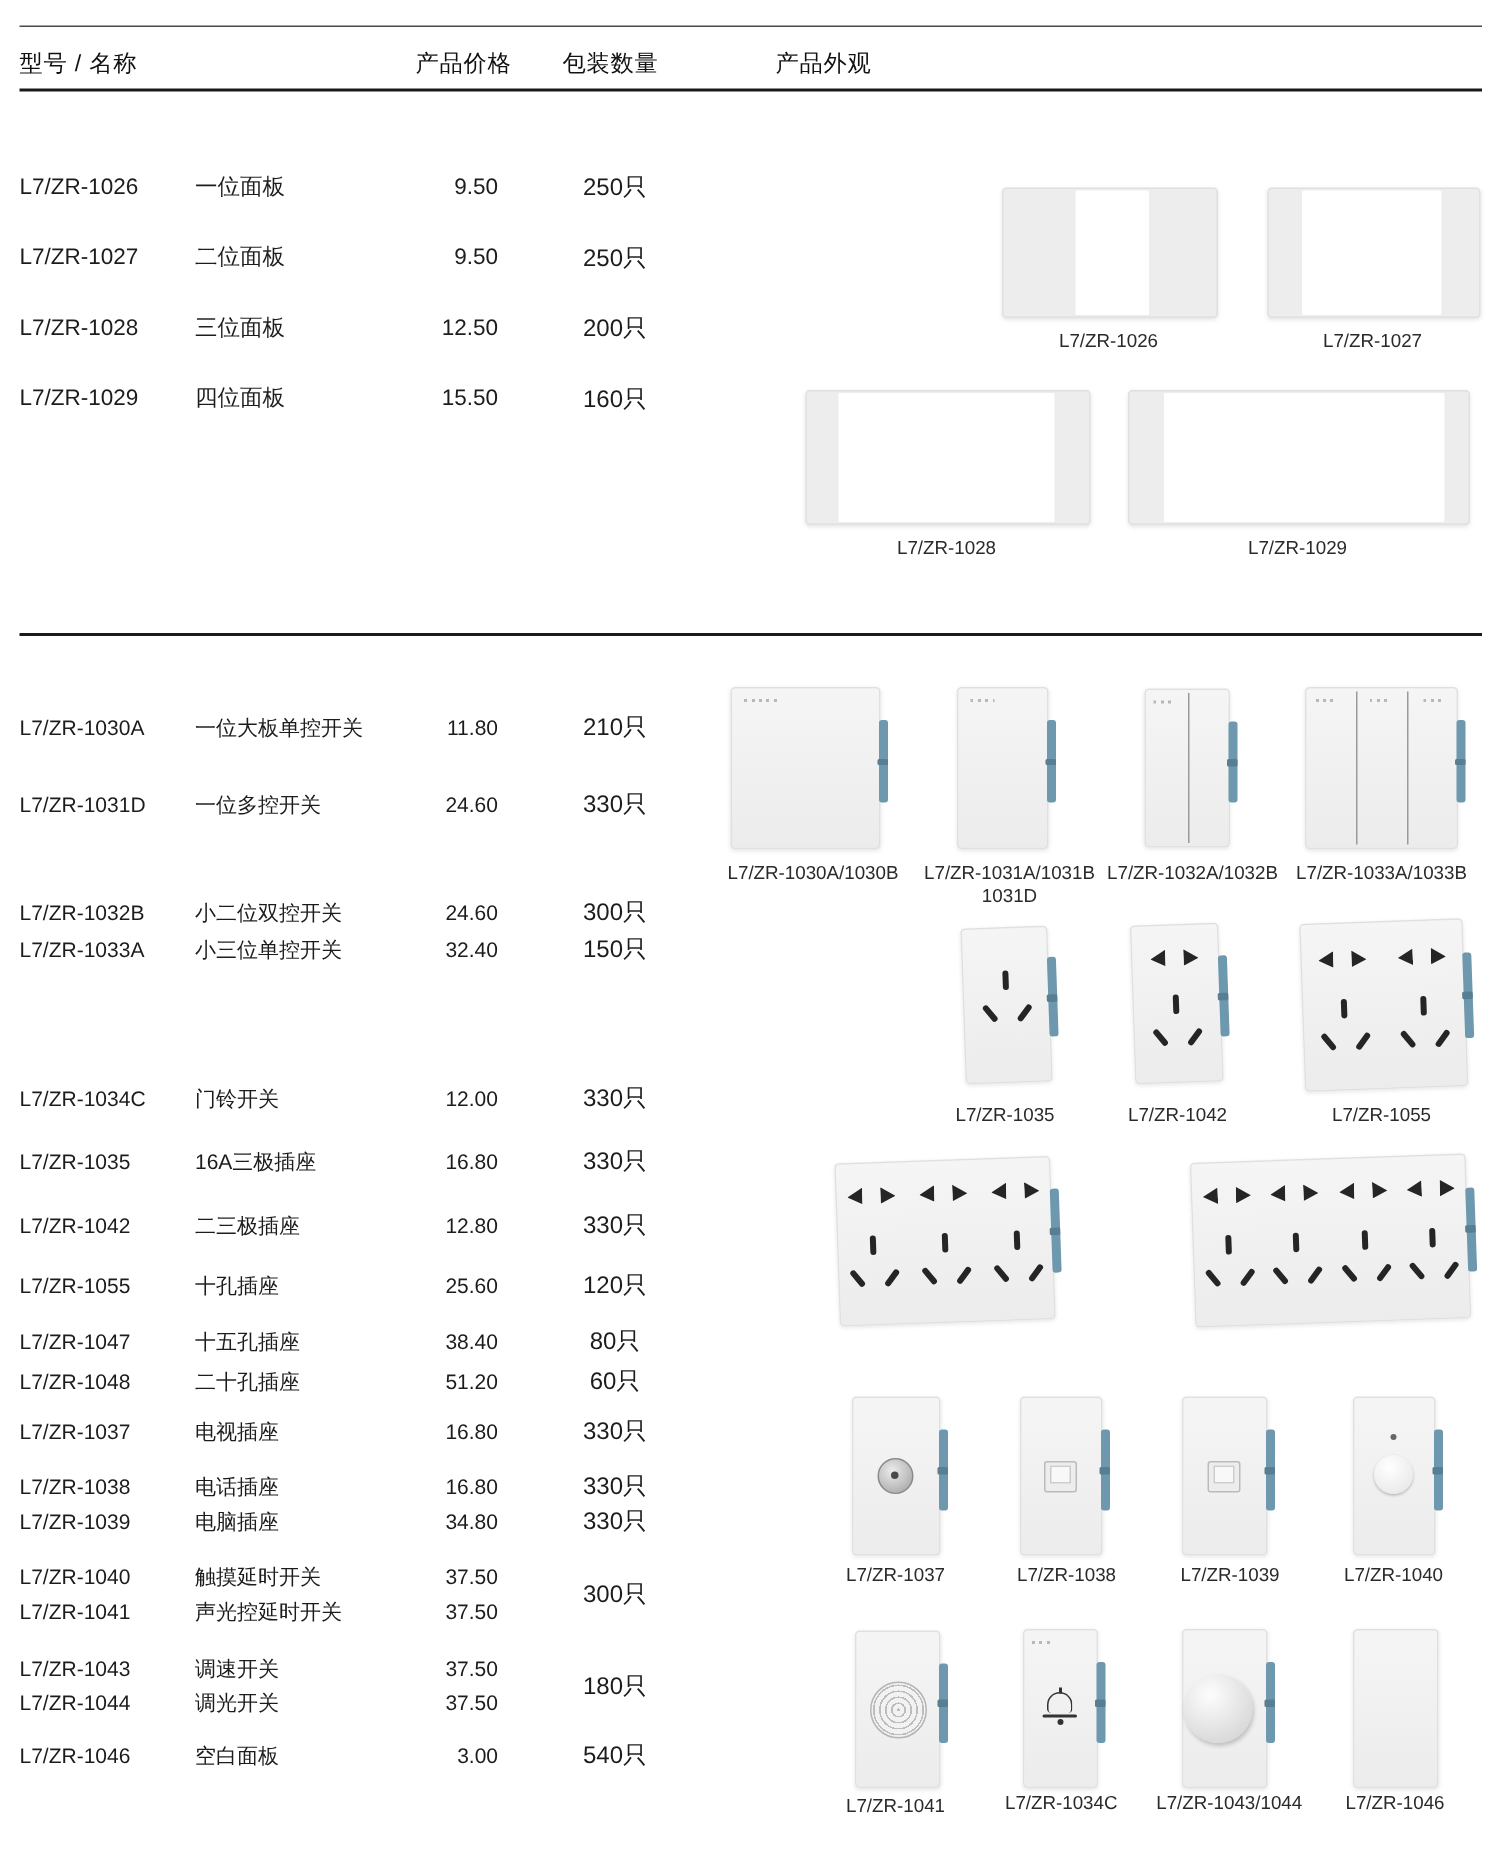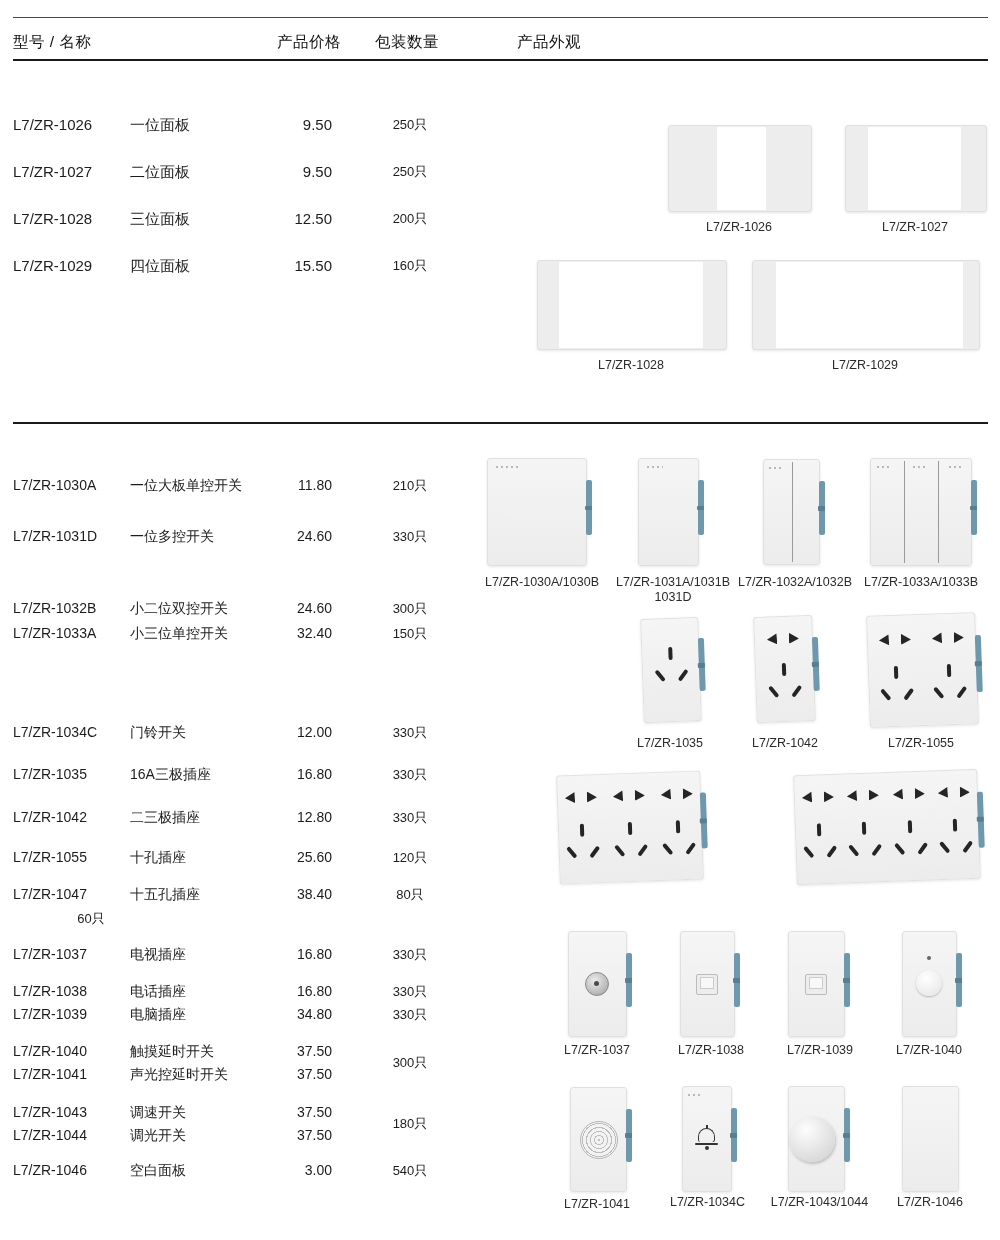--- a/index.html
+++ b/index.html
@@ -10,21 +10,21 @@
   .rule.thick{height:2px}
   
   .hcell{position:absolute;top:32px;font-size:15.5px;color:#111;letter-spacing:.5px}
   
   .grp{position:absolute;left:13px;width:447px;display:flex}
   .lines{width:319px}
   .line{display:flex;line-height:23px;font-size:14px}
   .model{width:117px;white-space:nowrap}
   .name{flex:1;white-space:nowrap}
   .price{width:52px;text-align:right}
-  .qty{width:90px;margin-left:33px;display:flex;align-items:center;justify-content:center;font-size:13px}
+  .qty{width:90px;margin-left:33px;display:flex;align-items:center;justify-content:center;font-size:16px}
   .s1 .line{line-height:20px;font-size:15px}
   .s1 .price{width:55px}
   
   .panel{position:absolute;background:linear-gradient(#f5f5f5,#ececec);border:1px solid #e0e0e0;
          border-radius:3px;box-shadow:0 1px 3px rgba(0,0,0,.10)}
   .frame{background:#ededed}
   .win{position:absolute;top:1px;bottom:1px;background:#fff;border-radius:1px}
   .tilt{transform:rotate(-2deg)}
   .clip{position:absolute;right:-6px;top:20%;width:6px;height:52%;background:#6d98ae;border-radius:2px}
   .clip:after{content:'';position:absolute;left:-1px;top:46%;width:7px;height:9%;background:#577e92;border-radius:1px}
@@ -221,20 +221,27 @@
     <div class="lines">
         <div class="line">
       <span class="model">L7/ZR-1047</span>
       <span class="name">十五孔插座</span>
       <span class="price">38.40</span>
     </div>
       </div>
     <div class="qty">80只</div>
   </div>
   <div class="grp" style="top:910px">
+    <div class="lines">
+        <div class="line">
+      <span class="model">L7/ZR-1048</span>
+      <span class="name">二十孔插座</span>
+      <span class="price">51.20</span>
+    </div>
+      </div>
     <div class="qty">60只</div>
   </div>
   <div class="grp" style="top:943px">
     <div class="lines">
         <div class="line">
       <span class="model">L7/ZR-1037</span>
       <span class="name">电视插座</span>
       <span class="price">16.80</span>
     </div>
       </div>

